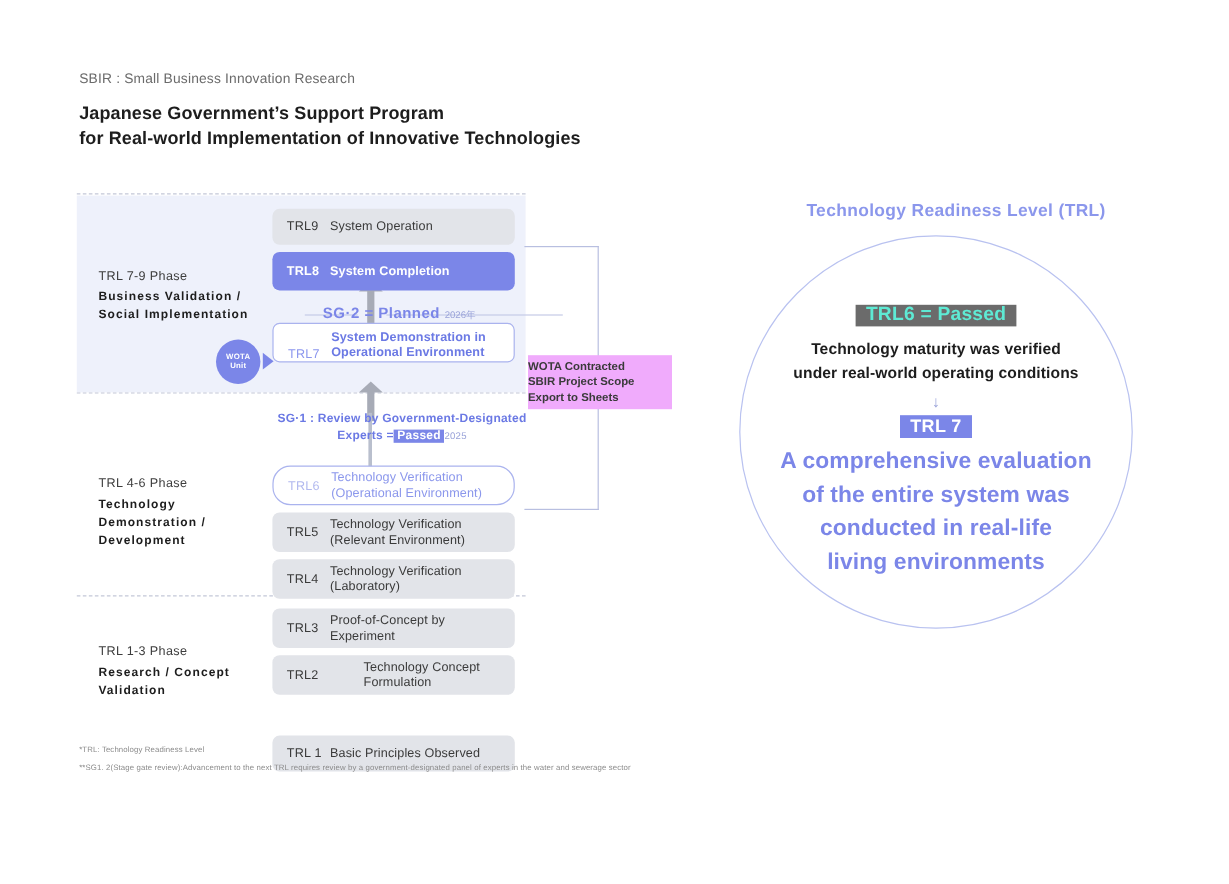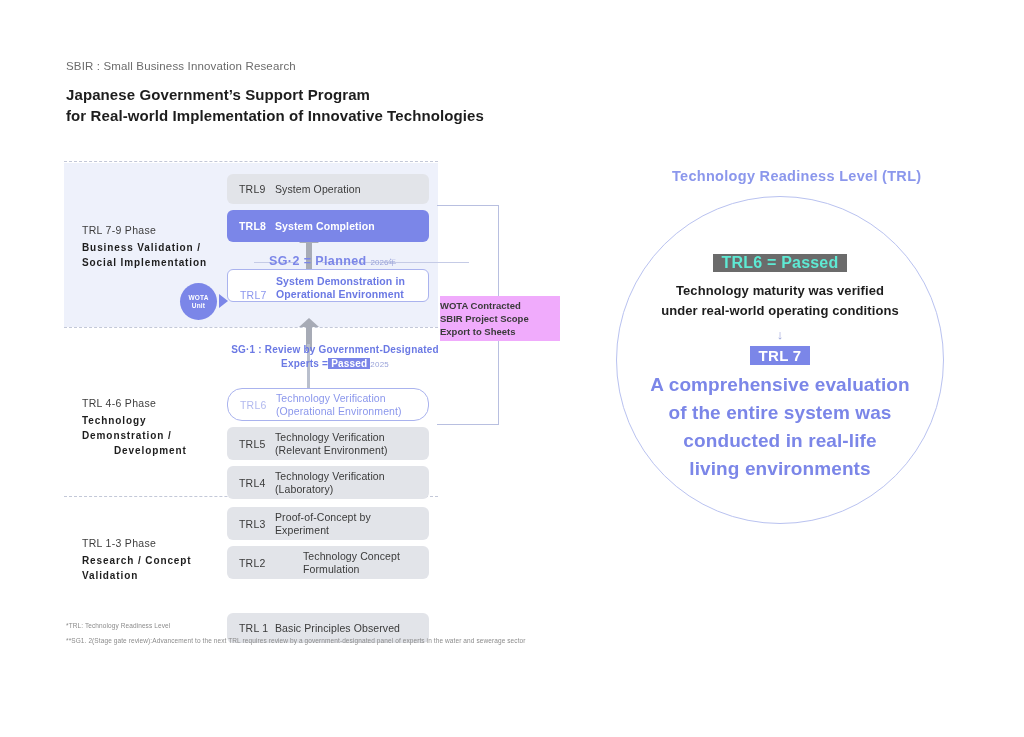--- a/index.html
+++ b/index.html
@@ -113,21 +113,21 @@
     <div class="phase" style="top:62px;">
       <div class="phase-top">TRL 7-9   Phase</div>
       <div class="phase-main">Business Validation /</div>
       <div class="phase-main" style="margin-top:0;">Social Implementation</div>
     </div>
 
     <div class="phase" style="top:235px;">
       <div class="phase-top">TRL 4-6   Phase</div>
       <div class="phase-main">Technology</div>
       <div class="phase-main" style="margin-top:0;">Demonstration /</div>
-      <div class="phase-main" style="margin-top:0;margin-left:32px;">Development</div>
+      <div class="phase-main" style="margin-top:0;">Development</div>
     </div>
 
     <div class="phase" style="top:375px;">
       <div class="phase-top">TRL 1-3   Phase</div>
       <div class="phase-main">Research / Concept</div>
       <div class="phase-main" style="margin-top:0;">Validation</div>
     </div>
 
     <div class="uparrow" style="left:235px;top:73px;height:50px;">
       <div class="head"></div>

